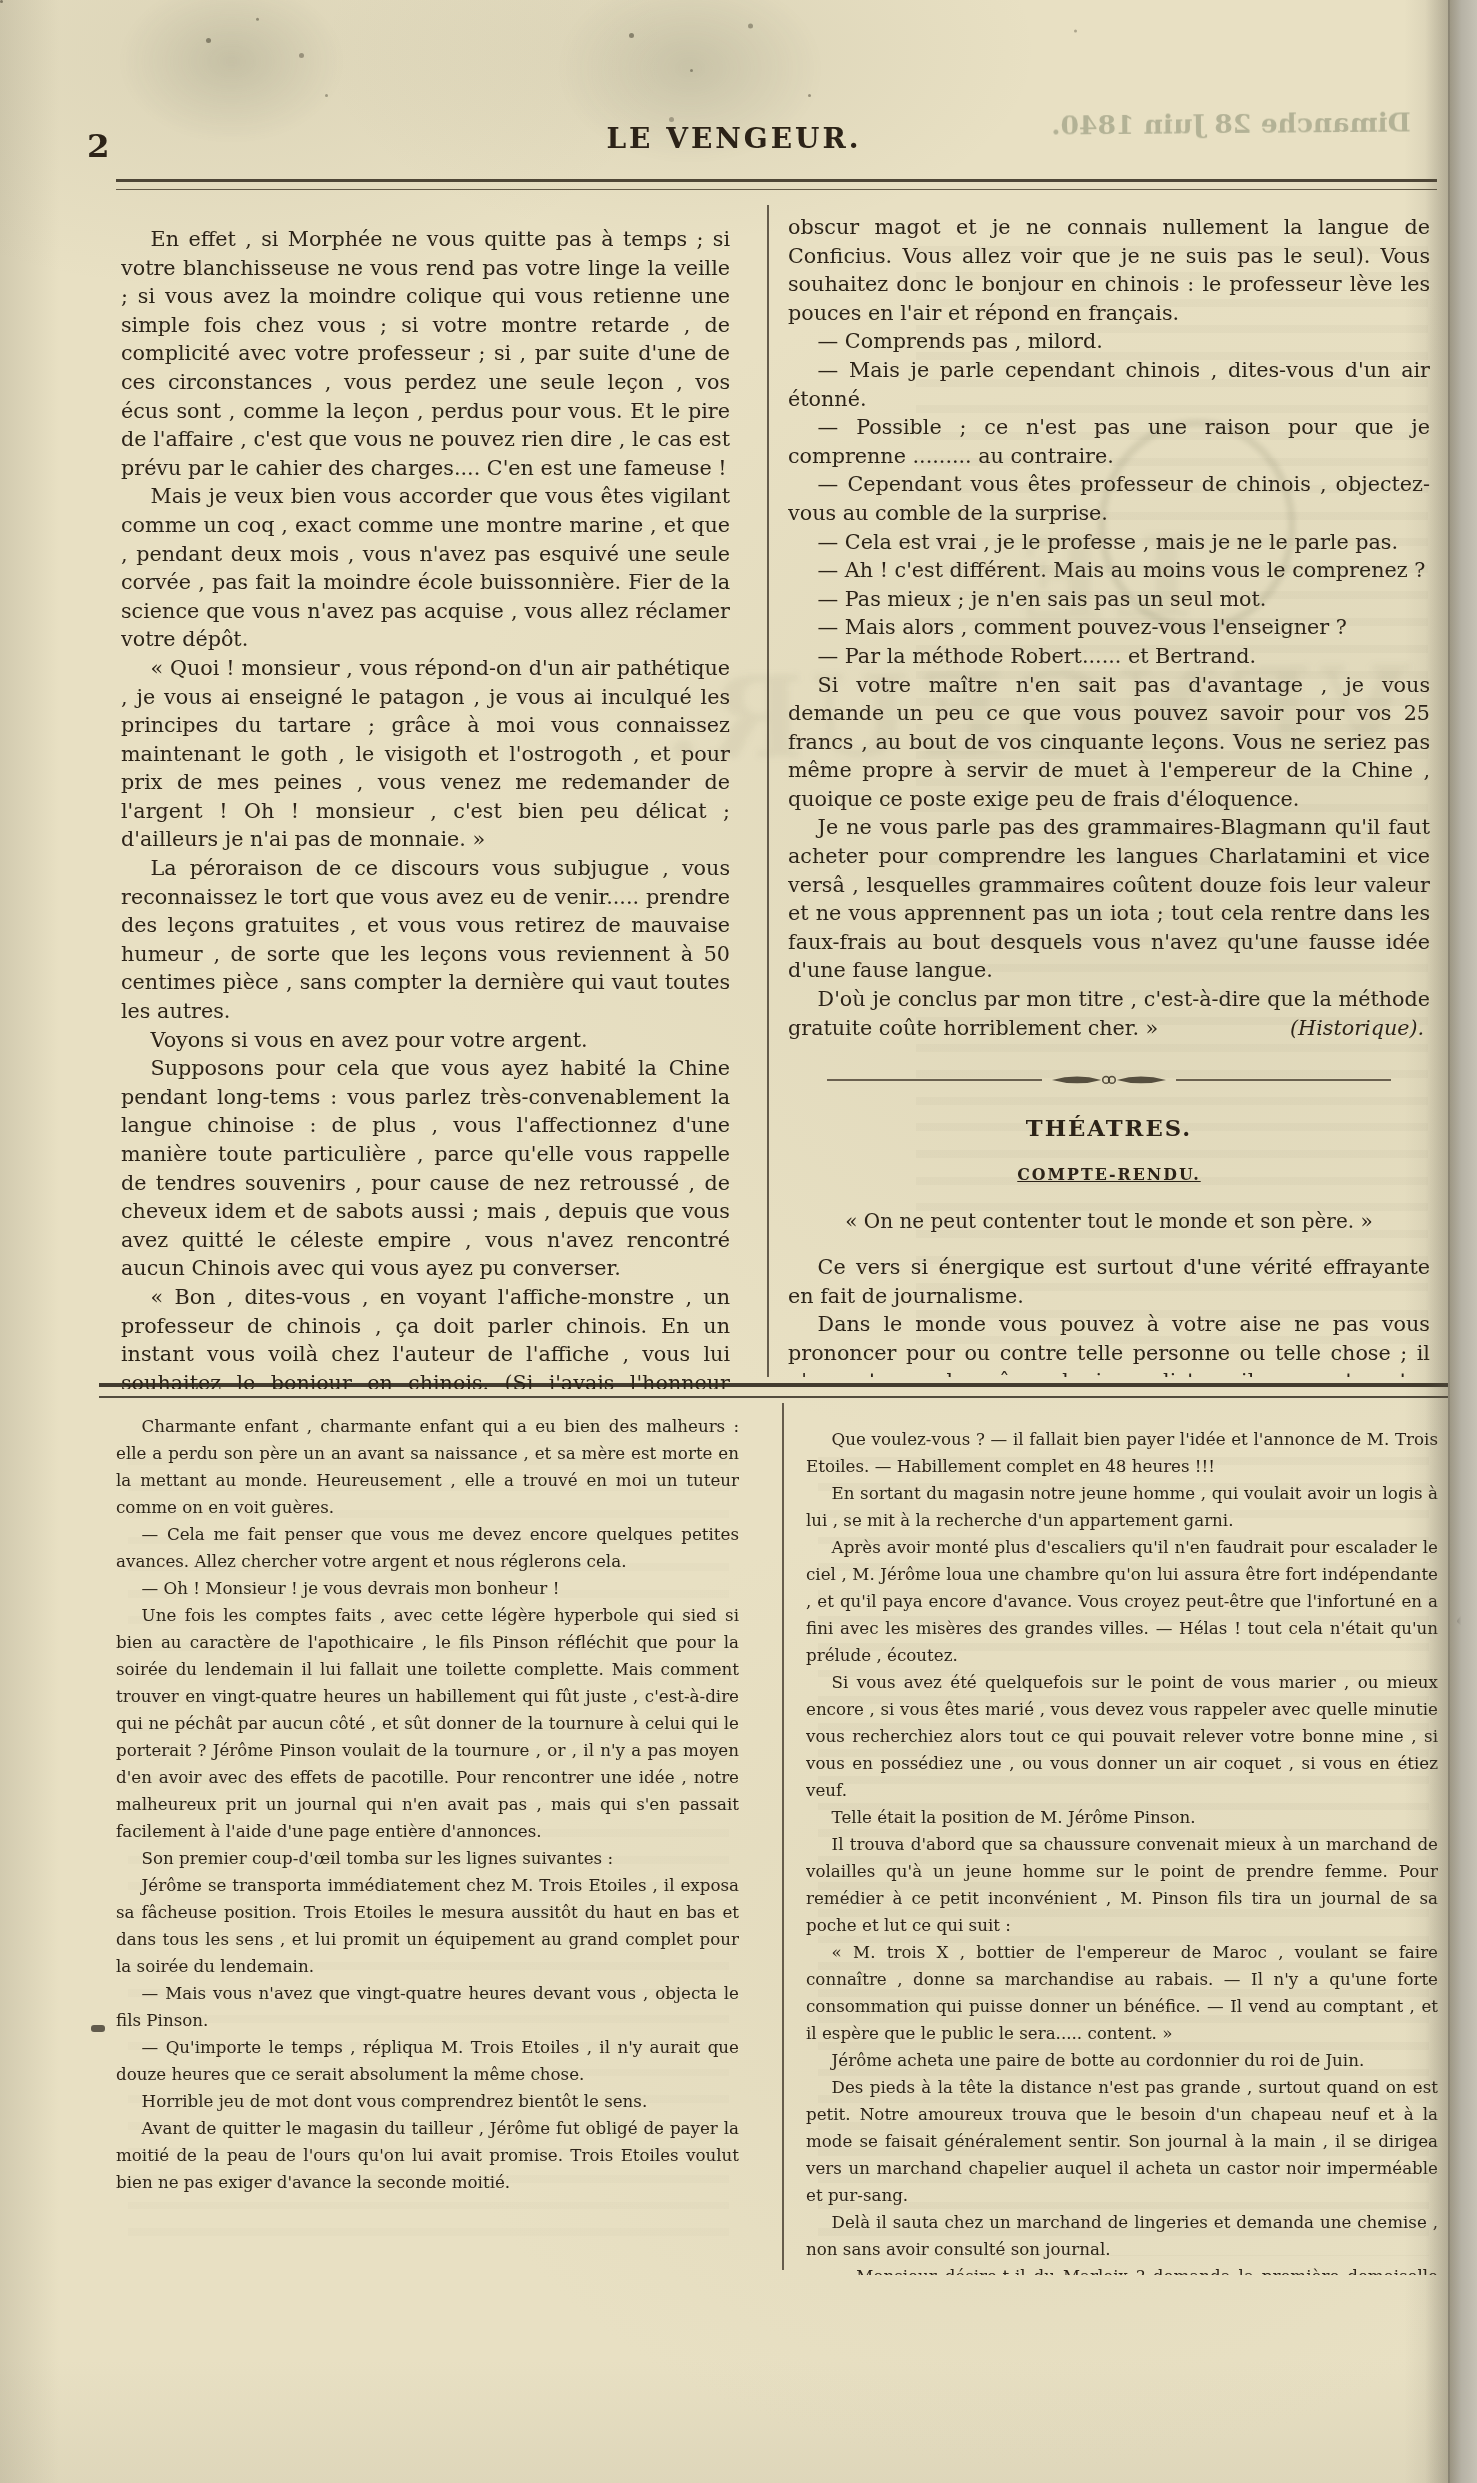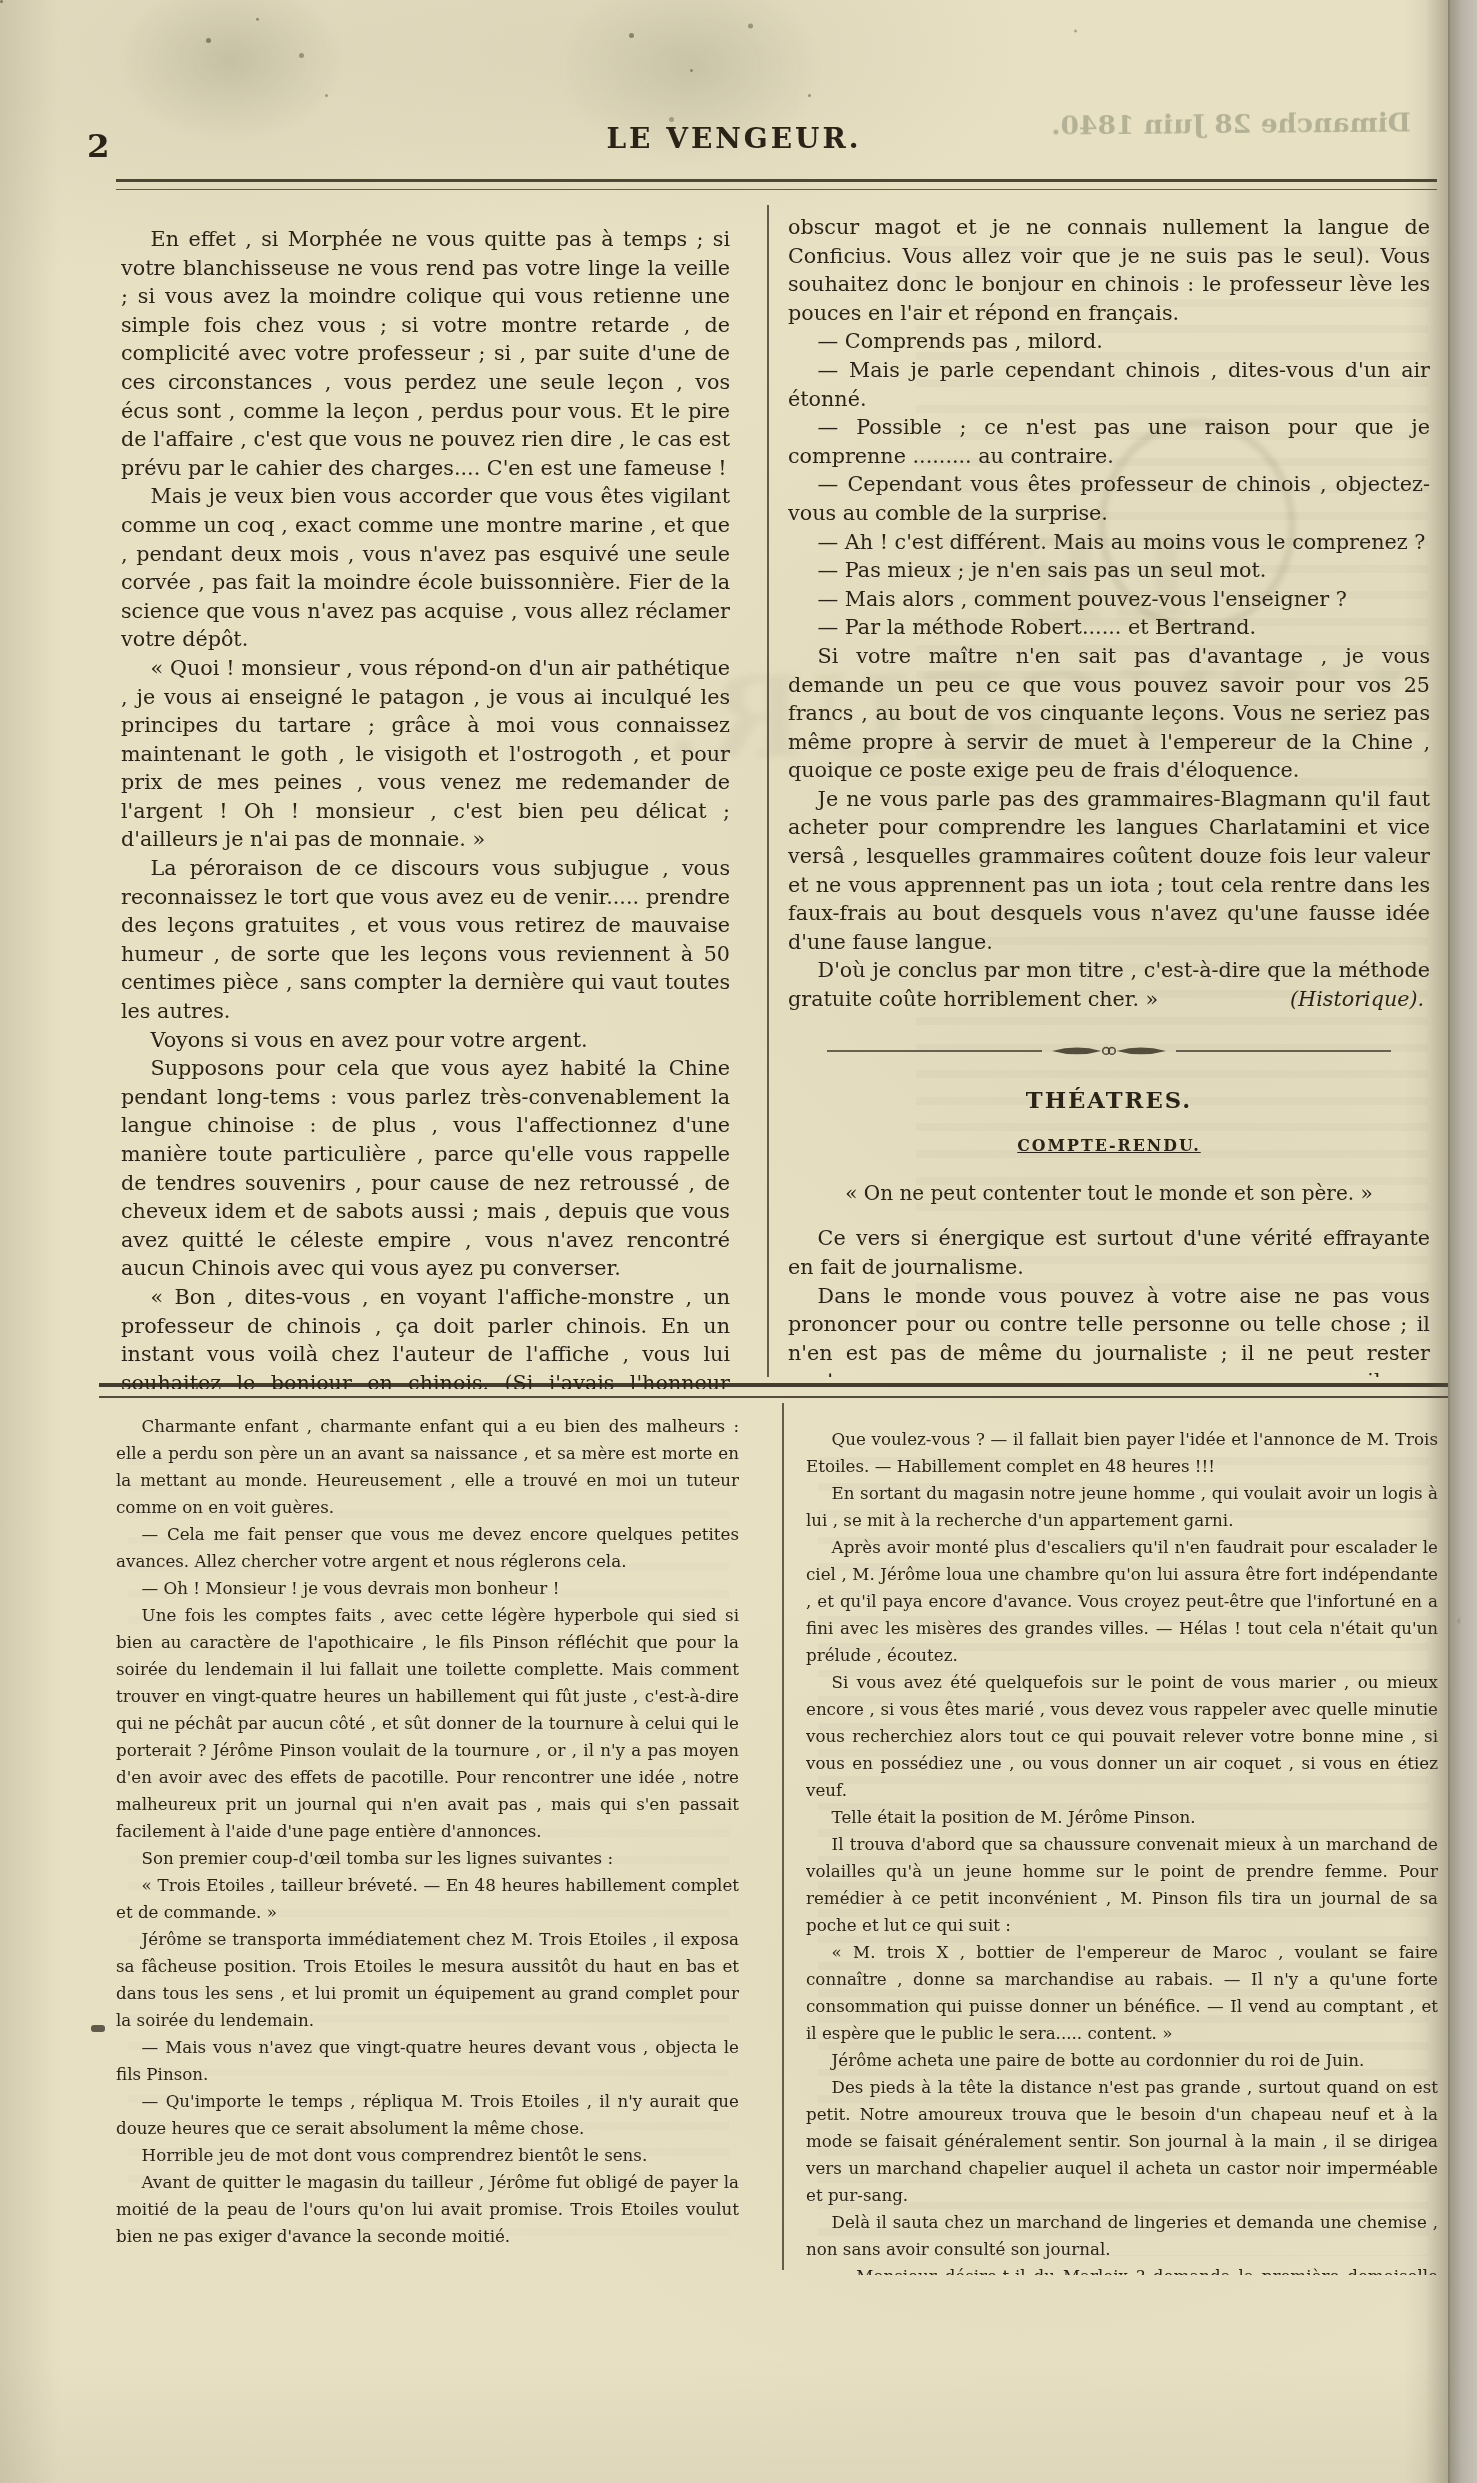--- a/index.html
+++ b/index.html
@@ -115,20 +115,21 @@
       </div>
   </div>
 
   <div class="col-tr">
     <div class="coltext">
         <p>obscur magot et je ne connais nullement la langue de Conficius. Vous allez voir que je ne suis pas le seul). Vous souhaitez donc le bonjour en chinois : le professeur lève les pouces en l'air et répond en français.</p>
         <p>— Comprends pas , milord.</p>
         <p>— Mais je parle cependant chinois , dites-vous d'un air étonné.</p>
         <p>— Possible ; ce n'est pas une raison pour que je comprenne ......... au contraire.</p>
         <p>— Cependant vous êtes professeur de chinois , objectez-vous au comble de la surprise.</p>
+        <p>— Cela est vrai , je le professe , mais je ne le parle pas.</p>
         <p>— Ah ! c'est différent. Mais au moins vous le comprenez ?</p>
         <p>— Pas mieux ; je n'en sais pas un seul mot.</p>
         <p>— Mais alors , comment pouvez-vous l'enseigner ?</p>
         <p>— Par la méthode Robert...... et Bertrand.</p>
         <p>Si votre maître n'en sait pas d'avantage , je vous demande un peu ce que vous pouvez savoir pour vos 25 francs , au bout de vos cinquante leçons. Vous ne seriez pas même propre à servir de muet à l'empereur de la Chine , quoique ce poste exige peu de frais d'éloquence.</p>
         <p>Je ne vous parle pas des grammaires-Blagmann qu'il faut acheter pour comprendre les langues Charlatamini et vice versâ , lesquelles grammaires coûtent douze fois leur valeur et ne vous apprennent pas un iota ; tout cela rentre dans les faux-frais au bout desquels vous n'avez qu'une fausse idée d'une fause langue.</p>
       </div>
     <p class="conclusion"><span>D'où je conclus par mon titre , c'est-à-dire que la méthode gratuite coûte horriblement cher. »</span>
       <span class="hist">(Historique).</span>
     </p>
@@ -156,21 +157,20 @@
   <div class="feuil-rule"></div>
   <div class="vrule-bottom"></div>
 
   <div class="col-bl feuil">
     <div>
         <p>Charmante enfant , charmante enfant qui a eu bien des malheurs : elle a perdu son père un an avant sa naissance , et sa mère est morte en la mettant au monde. Heureusement , elle a trouvé en moi un tuteur comme on en voit guères.</p>
         <p>— Cela me fait penser que vous me devez encore quelques petites avances. Allez chercher votre argent et nous réglerons cela.</p>
         <p>— Oh ! Monsieur ! je vous devrais mon bonheur !</p>
         <p>Une fois les comptes faits , avec cette légère hyperbole qui sied si bien au caractère de l'apothicaire , le fils Pinson réfléchit que pour la soirée du lendemain il lui fallait une toilette complette. Mais comment trouver en vingt-quatre heures un habillement qui fût juste , c'est-à-dire qui ne péchât par aucun côté , et sût donner de la tournure à celui qui le porterait ? Jérôme Pinson voulait de la tournure , or , il n'y a pas moyen d'en avoir avec des effets de pacotille. Pour rencontrer une idée , notre malheureux prit un journal qui n'en avait pas , mais qui s'en passait facilement à l'aide d'une page entière d'annonces.</p>
         <p>Son premier coup-d'œil tomba sur les lignes suivantes :</p>
-        <p>« Trois Etoiles , tailleur bréveté. — En 48 heures habillement complet et de commande. »</p>
         <p>Jérôme se transporta immédiatement chez M. Trois Etoiles , il exposa sa fâcheuse position. Trois Etoiles le mesura aussitôt du haut en bas et dans tous les sens , et lui promit un équipement au grand complet pour la soirée du lendemain.</p>
         <p>— Mais vous n'avez que vingt-quatre heures devant vous , objecta le fils Pinson.</p>
         <p>— Qu'importe le temps , répliqua M. Trois Etoiles , il n'y aurait que douze heures que ce serait absolument la même chose.</p>
         <p>Horrible jeu de mot dont vous comprendrez bientôt le sens.</p>
         <p>Avant de quitter le magasin du tailleur , Jérôme fut obligé de payer la moitié de la peau de l'ours qu'on lui avait promise. Trois Etoiles voulut bien ne pas exiger d'avance la seconde moitié.</p>
       </div>
   </div>
 
   <div class="col-br feuil">
     <div>

